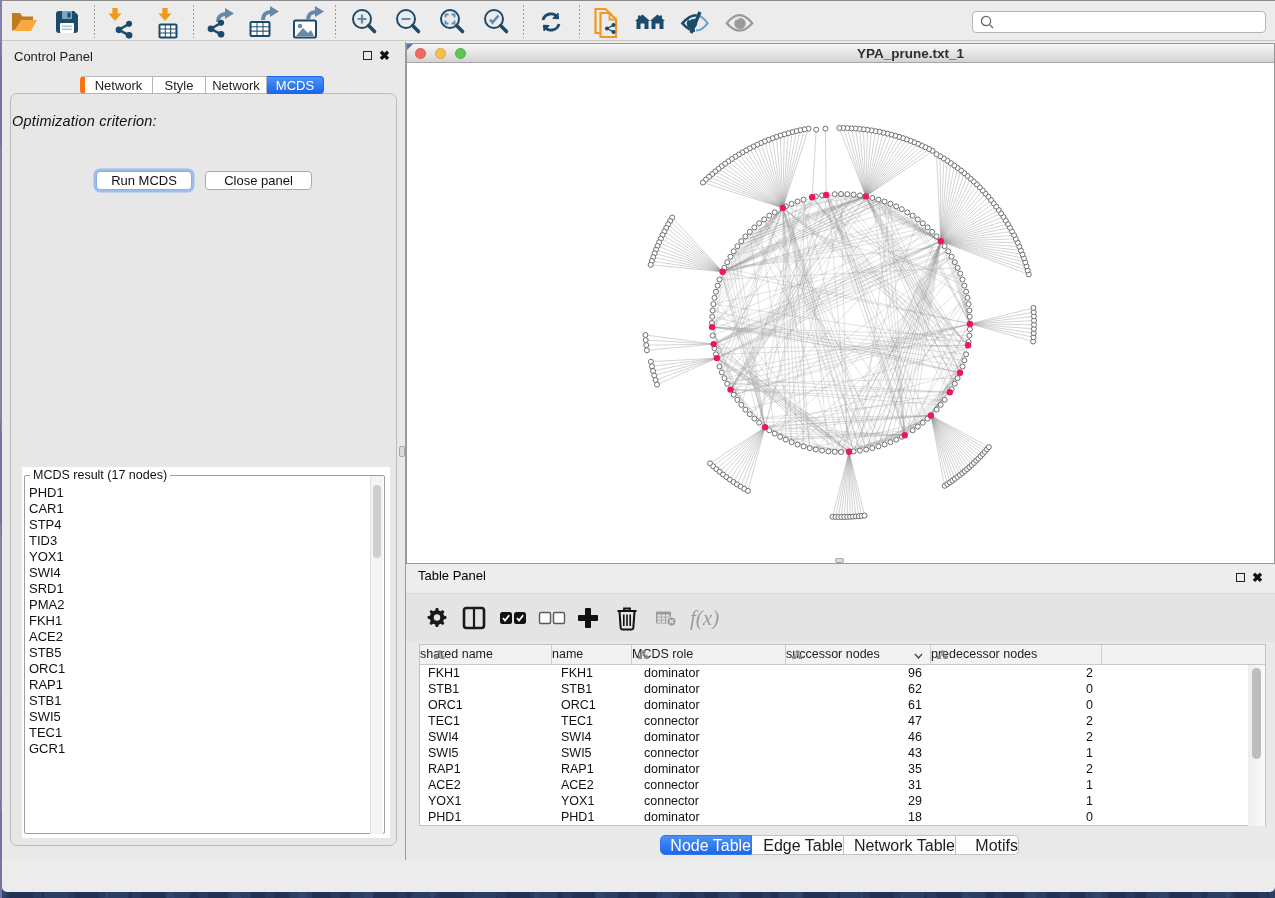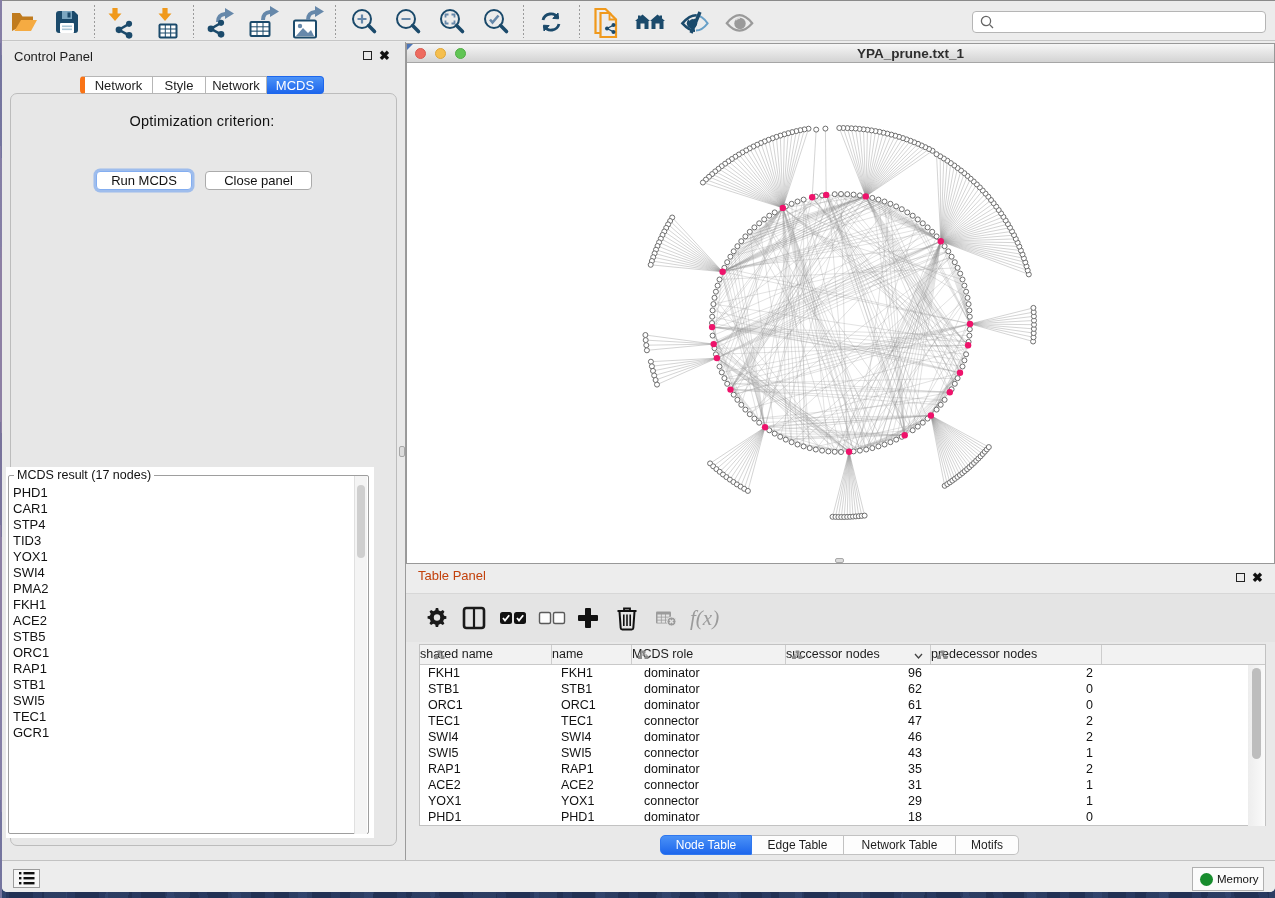--- a/index.html
+++ b/index.html
@@ -26,32 +26,32 @@
 .hbtn-sq { position:absolute; width:9px; height:9px; border:1.5px solid #222; }
 .hbtn-x { position:absolute; font-size:13px; font-weight:bold; color:#111; line-height:12px; }
 #cp-pane { position:absolute; left:8px; top:51px; width:387px; height:753px;
   background:#e7e7e7; border:1px solid #bcbcbc; border-radius:7px; }
 .tabrow { position:absolute; display:flex; }
 .tab { height:18px; background:#fff; border:1px solid #b6b6b6; border-left:none;
   font-size:13px; color:#1d1d1d; text-align:center; line-height:17px; }
 .tab:first-child { border-left:5px solid #f97316; border-radius:4px 0 0 4px; }
 .tab:last-child { border-radius:0 4px 4px 0; }
 .tab.sel { background:linear-gradient(#4b92f7,#1d66ec); border-color:#1d66ec; color:#fff; }
-#optlabel { position:absolute; left:10px; top:71px; width:380px; text-align:center;
-  font-size:14.5px; letter-spacing:0.2px; color:#111; }
+#optlabel { position:absolute; left:10px; top:71px; width:380px; 
+  font-size:14.5px; letter-spacing:0.2px; color:#111;font-style:italic; }
 #combo { position:absolute; left:45px; top:96px; width:312px; height:20px; background:#fff;
   border:1px solid #b2b2b2; border-radius:4px; font-size:13.5px; letter-spacing:0.3px; color:#111; line-height:18px;
   padding-left:12px; }
 #combo-step { position:absolute; right:-1px; top:-1px; width:20px; height:20px; border-radius:0 4px 4px 0;
   background:linear-gradient(#4b92f7,#1d66ec); }
 .btn { position:absolute; height:19px; background:#fff; border:1px solid #ababab; border-radius:4px;
   font-size:13px; color:#111; text-align:center; line-height:17px; }
 .btn.focus { box-shadow:0 0 0 2.5px rgba(100,155,240,.55); border-color:#84aef0; }
 
-#mcdsbox { position:absolute; left:4px; top:425px; width:368px; height:371px; background:#fff; }
+#mcdsbox { position:absolute; left:20px; top:425px; width:368px; height:371px; background:#fff; }
 #mcdsborder { position:absolute; left:2px; top:8px; width:361px; height:359px;
   border:1px solid #9e9e9e; border-radius:2px; }
 #mcdstitle { position:absolute; left:8px; top:1px; background:#fff; padding:0 3px;
   font-size:12.5px; color:#111; }
 #mcdslist { position:absolute; left:7px; top:18px; width:340px; }
 .mli { height:16px; font-size:13px; color:#111; line-height:16px; }
 #mscroll { position:absolute; right:7px; top:9px; width:13px; height:358px; background:#f4f4f4;
   border-left:1px solid #e0e0e0; }
 #mthumb { position:absolute; left:2px; top:9px; width:8px; height:73px; background:#cfcfcf;
   border-radius:5px; }
@@ -66,40 +66,40 @@
   background:linear-gradient(#f6f6f6,#d3d3d3); border-bottom:1px solid #a6a6a6; }
 #nettitle .t { position:absolute; left:70px; width:867px; top:2px; text-align:center;
   font-weight:bold; font-size:13.5px; color:#2e2e2e; }
 .tl { position:absolute; top:4px; width:11px; height:11px; border-radius:50%; }
 #netcanvas { position:absolute; left:0; top:20px; width:867px; height:499px; background:#fff; }
 #hgrip { position:absolute; left:833px; top:557px; width:9px; height:5px; background:#dcdcdc;
   border:1px solid #a8a8a8; border-radius:2px; }
 
 #tpanel { position:absolute; left:404px; top:563px; width:869px; height:296px; background:#e9e9e9; }
 #tp-head { position:absolute; left:0; top:0; width:869px; height:29px; background:#ededed; }
-#tp-title { position:absolute; left:12px; top:4px; font-size:13px; color:#c2410c; }
+#tp-title { position:absolute; left:12px; top:4px; font-size:13px; color:#000000; }
 #tp-tools { position:absolute; left:0; top:29px; width:869px; height:49px; background:#e4e4e4;
   border-top:1px solid #d7d7d7; }
 #tablewrap { position:absolute; left:13px; top:80px; width:847px; height:182px; background:#fff;
   border:1px solid #c2c2c2; }
 #thead { position:absolute; left:0; top:0; width:845px; height:20px; background:#f2f2f2;
   border-bottom:1px solid #c9c9c9; font-size:12.5px; color:#1d1d1d; }
 .hc { position:absolute; top:0; height:19px; border-right:1px solid #cdcdcd; text-align:left;
   line-height:19px; }
 .sic { position:absolute; left:6px; top:5px; }
 .trow { position:absolute; left:0; width:845px; height:16px; font-size:12.5px; color:#111; }
 .trow div { position:absolute; top:0; height:16px; line-height:16px; }
 .c1 { left:8px; } .c2 { left:141px; } .c3 { left:224px; }
 .c4 { left:366px; width:136px; text-align:right; } .c5 { left:511px; width:162px; text-align:right; }
 #tscroll { position:absolute; right:0; top:20px; width:17px; height:161px;
   background:linear-gradient(90deg,#ededed,#fafafa); }
 #tthumb { position:absolute; left:3.5px; top:3px; width:9px; height:91px; background:#bdbdbd;
   border-radius:5px; }
 .btab { height:20px; background:#fdfdfd; border:1px solid #c2c2c2; border-left:none;
-  font-size:12px; color:#1d1d1d; text-align:center; line-height:19px; }
+  font-size:16px; color:#1d1d1d; text-align:right; line-height:19px; }
 .btab:first-child { border-left:1px solid #c2c2c2; border-radius:5px 0 0 5px; }
 .btab:last-child { border-radius:0 5px 5px 0; }
 .btab.sel { background:linear-gradient(#4b92f7,#1d66ec); border-color:#2f77ef; color:#fff; }
 
 #statusbar { position:absolute; left:0; top:859px; width:1273px; height:33px; background:#ededed;
   border-top:1px solid #c2c2c2; }
 #listbtn { position:absolute; left:11px; top:8px; width:27px; height:19px; background:#f7f7f7;
   border:1px solid #9c9c9c; }
 #membtn { position:absolute; right:11px; top:6px; width:72px; height:24px; background:#fbfbfb;
   border:1px solid #b0b0b0; }
@@ -267,20 +267,21 @@
     <div id="mcdsbox">
       <div id="mcdsborder"></div>
       <div id="mcdstitle">MCDS result (17 nodes)</div>
       <div id="mcdslist">
 <div class="mli">PHD1</div>
 <div class="mli">CAR1</div>
 <div class="mli">STP4</div>
 <div class="mli">TID3</div>
 <div class="mli">YOX1</div>
 <div class="mli">SWI4</div>
+<div class="mli">SRD1</div>
 <div class="mli">PMA2</div>
 <div class="mli">FKH1</div>
 <div class="mli">ACE2</div>
 <div class="mli">STB5</div>
 <div class="mli">ORC1</div>
 <div class="mli">RAP1</div>
 <div class="mli">STB1</div>
 <div class="mli">SWI5</div>
 <div class="mli">TEC1</div>
 <div class="mli">GCR1</div>
@@ -1282,31 +1283,13 @@
         </div>
     </div>
     <div class="tabrow" style="left:254px; top:271px;">
       <div class="btab sel" style="width:92px">Node Table</div>
       <div class="btab" style="width:92px">Edge Table</div>
       <div class="btab" style="width:112px">Network Table</div>
       <div class="btab" style="width:63px">Motifs</div>
     </div>
   </div>
 
-  <div id="statusbar">
-    <div id="listbtn">
-      <svg width="25" height="17" viewBox="0 0 25 17" style="position:absolute;left:0;top:0">
-        <g fill="#111">
-            <rect x="5" y="2" width="2.4" height="2.4"></rect>
-            <rect x="9.5" y="2" width="11" height="2.4"></rect>
-        <rect x="5" y="7" width="2.4" height="2.4"></rect>
-            <rect x="9.5" y="7" width="11" height="2.4"></rect>
-        <rect x="5" y="12" width="2.4" height="2.4"></rect>
-            <rect x="9.5" y="12" width="11" height="2.4"></rect>
-          </g>
-      </svg>
-    </div>
-    <div id="membtn">
-        <div class="dot"></div>
-        <div class="t">Memory</div>
-      </div>
-  </div>
 </div>
 
 </body></html>

